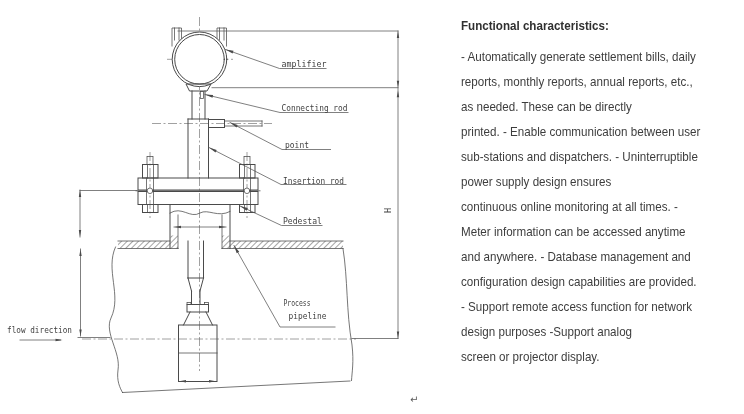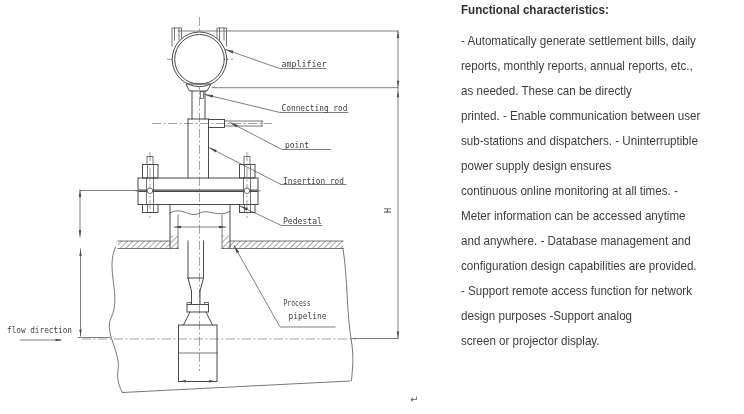--- a/index.html
+++ b/index.html
@@ -12,21 +12,21 @@
   
   .ln{stroke:var(--line);stroke-width:1;fill:none;stroke-linecap:square;}
   .fw{fill:#fff;}
   .thin{stroke-width:.75;}
   .cl{stroke:#6e6e6e;stroke-width:.65;fill:none;stroke-dasharray:9 2.5 2 2.5;}
   .dim{stroke:#565656;stroke-width:.75;fill:none;stroke-linecap:square;}
   .arr{fill:#4a4a4a;stroke:none;}
   .lbl{font:8.5px "DejaVu Sans Mono",monospace;fill:var(--label-text);}
   .ret{font:10px "DejaVu Sans",sans-serif;fill:#5a5a5a;}
   
-  .panel{position:absolute;left:461px;top:0;width:283px;height:308px;}
+  .panel{position:absolute;left:461px;top:16px;width:283px;height:308px;}
   .panel-heading{position:absolute;left:0;top:2px;white-space:nowrap;
     font:700 13.5px "Liberation Sans",sans-serif;color:var(--heading-text);
     transform:scaleX(.86);transform-origin:0 0;}
   .panel-body{position:absolute;left:0;top:28px;
     font:13.5px/25px "Liberation Sans",sans-serif;color:var(--body-text);
     transform:scaleX(.86);transform-origin:0 0;}
   .tline{white-space:nowrap;height:25px;}
 </style>
 </head>
 <body>

